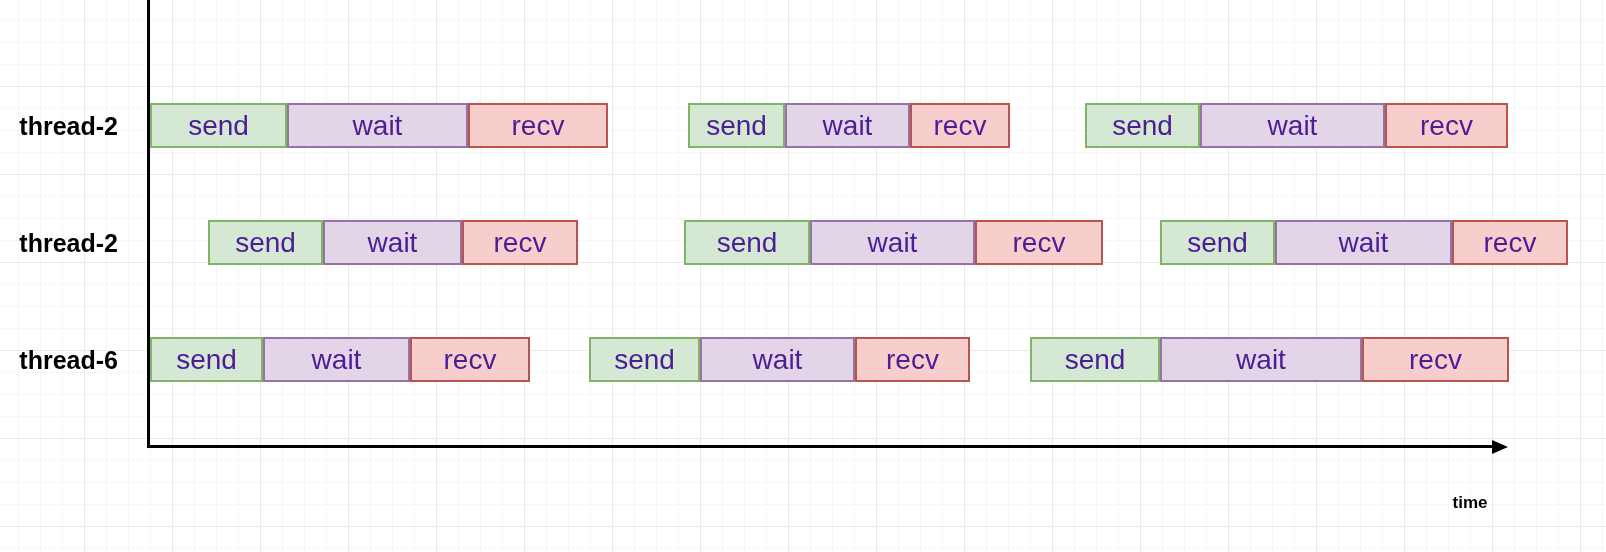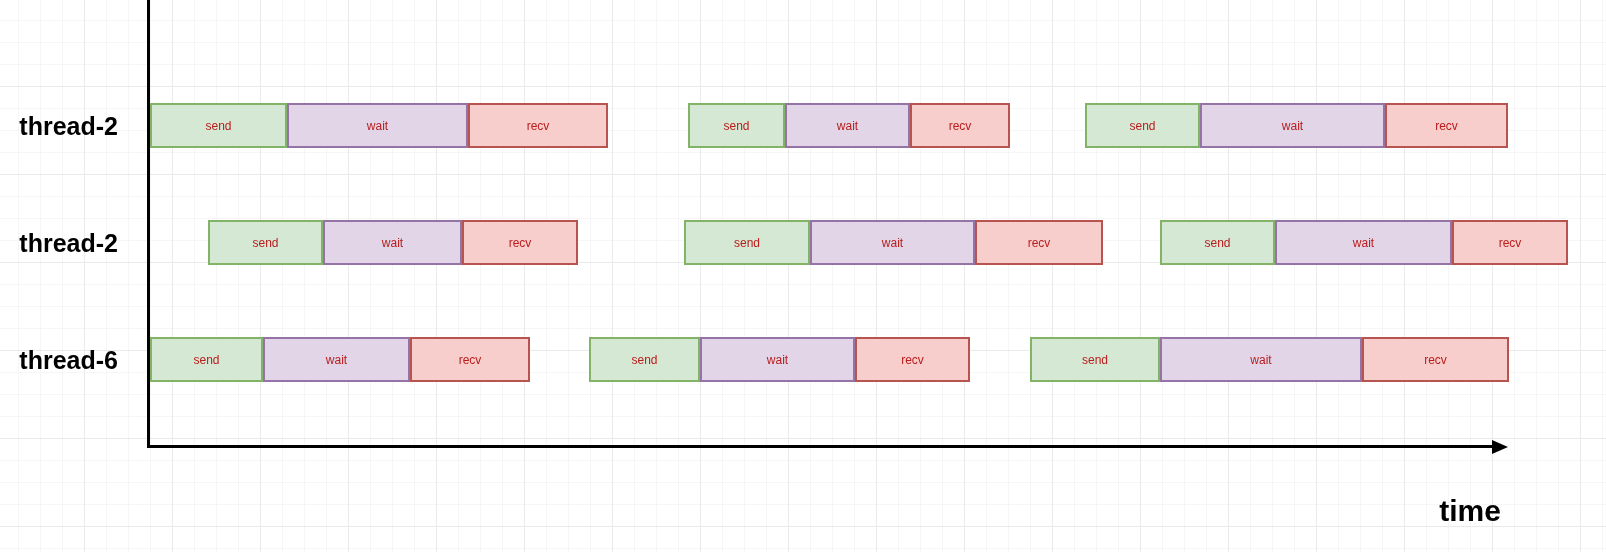--- a/index.html
+++ b/index.html
@@ -19,36 +19,36 @@
   .axis-v{position:absolute;width:3px;background:#000;}
   .axis-h{position:absolute;height:3px;background:#000;}
   .arrowhead{
     position:absolute;width:0;height:0;
     border-left:16px solid #000;
     border-top:7px solid transparent;
     border-bottom:7px solid transparent;
   }
   .time-label{
     position:absolute;
-    font-size:30px;font-weight:bold;color:#000;
-    width:120px;text-align:center;line-height:30px;margin-top:8px;
+    font-size:17px;font-weight:bold;color:#000;
+    width:120px;text-align:center;line-height:30px;
   }
   .thread-label{
     position:absolute;
     left:0;width:118px;text-align:right;
     transform:translateY(-50%);
     font-size:25px;font-weight:bold;color:#000;
     white-space:nowrap;
   }
   .phase-block{
     position:absolute;
     box-sizing:border-box;
     border:2px solid #000;
     display:flex;align-items:center;justify-content:center;
-    font-size:12px;color:#b91c1c;
+    font-size:28px;color:#4c1d95;
     white-space:nowrap;
   }
 </style>
 </head>
 <body>
 
 <div id="canvas">
   <div id="rows">
       <div class="thread-label" style="top: 125.5px;">thread-2</div>
       <div class="phase-block" style="left: 150px; top: 103px; width: 137px; height: 45px; background-color: rgb(213, 232, 212); border-color: rgb(130, 179, 102);">send</div>

